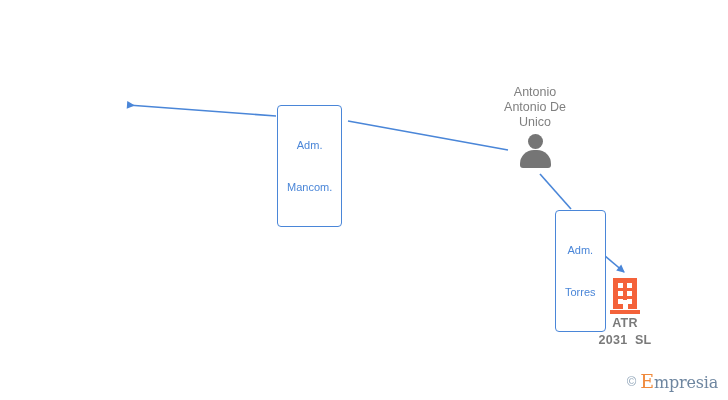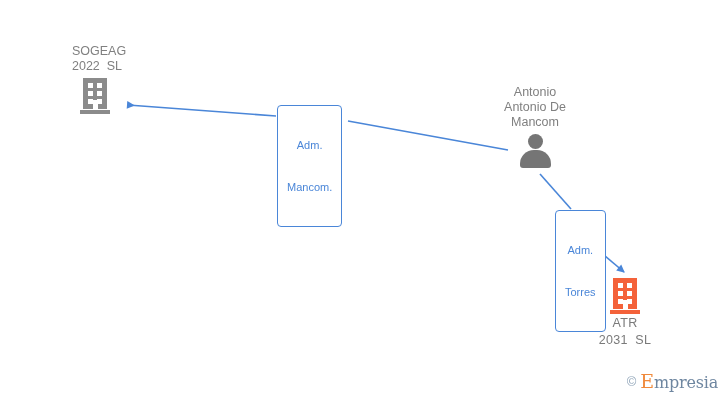--- a/index.html
+++ b/index.html
@@ -31,21 +31,21 @@
     align-items: center;
   }
   .node-label {
     color: #808080;
     font-size: 12.5px;
     line-height: 15px;
     text-align: center;
     white-space: pre;
   }
   .node-label.bold {
-    font-weight: normal;
+    font-weight: bold;
     color: #7a7a7a;
     letter-spacing: .3px;
   }
 
   
   #node-sogeag {
     left: 58px;
     top: 44px;
     align-items: flex-start;
     width: 110px;
@@ -175,42 +175,25 @@
       <line x1="276" y1="116" x2="128" y2="105" stroke="#4a86d8" stroke-width="1.6" marker-end="url(#arrowL)"></line>
       <line x1="348" y1="121" x2="508" y2="150" stroke="#4a86d8" stroke-width="1.6"></line>
     </g>
 
     <g>
       <line x1="540" y1="174" x2="571" y2="209" stroke="#4a86d8" stroke-width="1.6"></line>
       <line x1="592" y1="245" x2="624" y2="272" stroke="#4a86d8" stroke-width="1.6" marker-end="url(#arrowR)"></line>
     </g>
   </svg>
 
-  <div class="node" id="node-sogeag">
-    <div class="node-label">SOGEAG</div>
-    <div class="node-label">2022  SL</div>
-    <div class="icon-wrap">
-      <div class="bldg gray">
-        <div class="body"></div>
-        <div class="win" style="left:8px;top:5px;"></div>
-        <div class="win" style="left:17px;top:5px;"></div>
-        <div class="win" style="left:8px;top:13px;"></div>
-        <div class="win" style="left:17px;top:13px;"></div>
-        <div class="win" style="left:8px;top:21px;"></div>
-        <div class="win" style="left:17px;top:21px;"></div>
-        <div class="door"></div>
-        <div class="base"></div>
-      </div>
-    </div>
-  </div>
 
   <div class="node" id="node-person">
     <div class="node-label">Antonio</div>
     <div class="node-label">Antonio De</div>
-    <div class="node-label">Mancom</div>
+    <div class="node-label">Unico</div>
     <div class="icon-wrap">
       <div class="person">
         <div class="head"></div>
         <div class="body"></div>
       </div>
     </div>
   </div>
 
   <div class="node" id="node-atr">
     <div class="icon-wrap">

